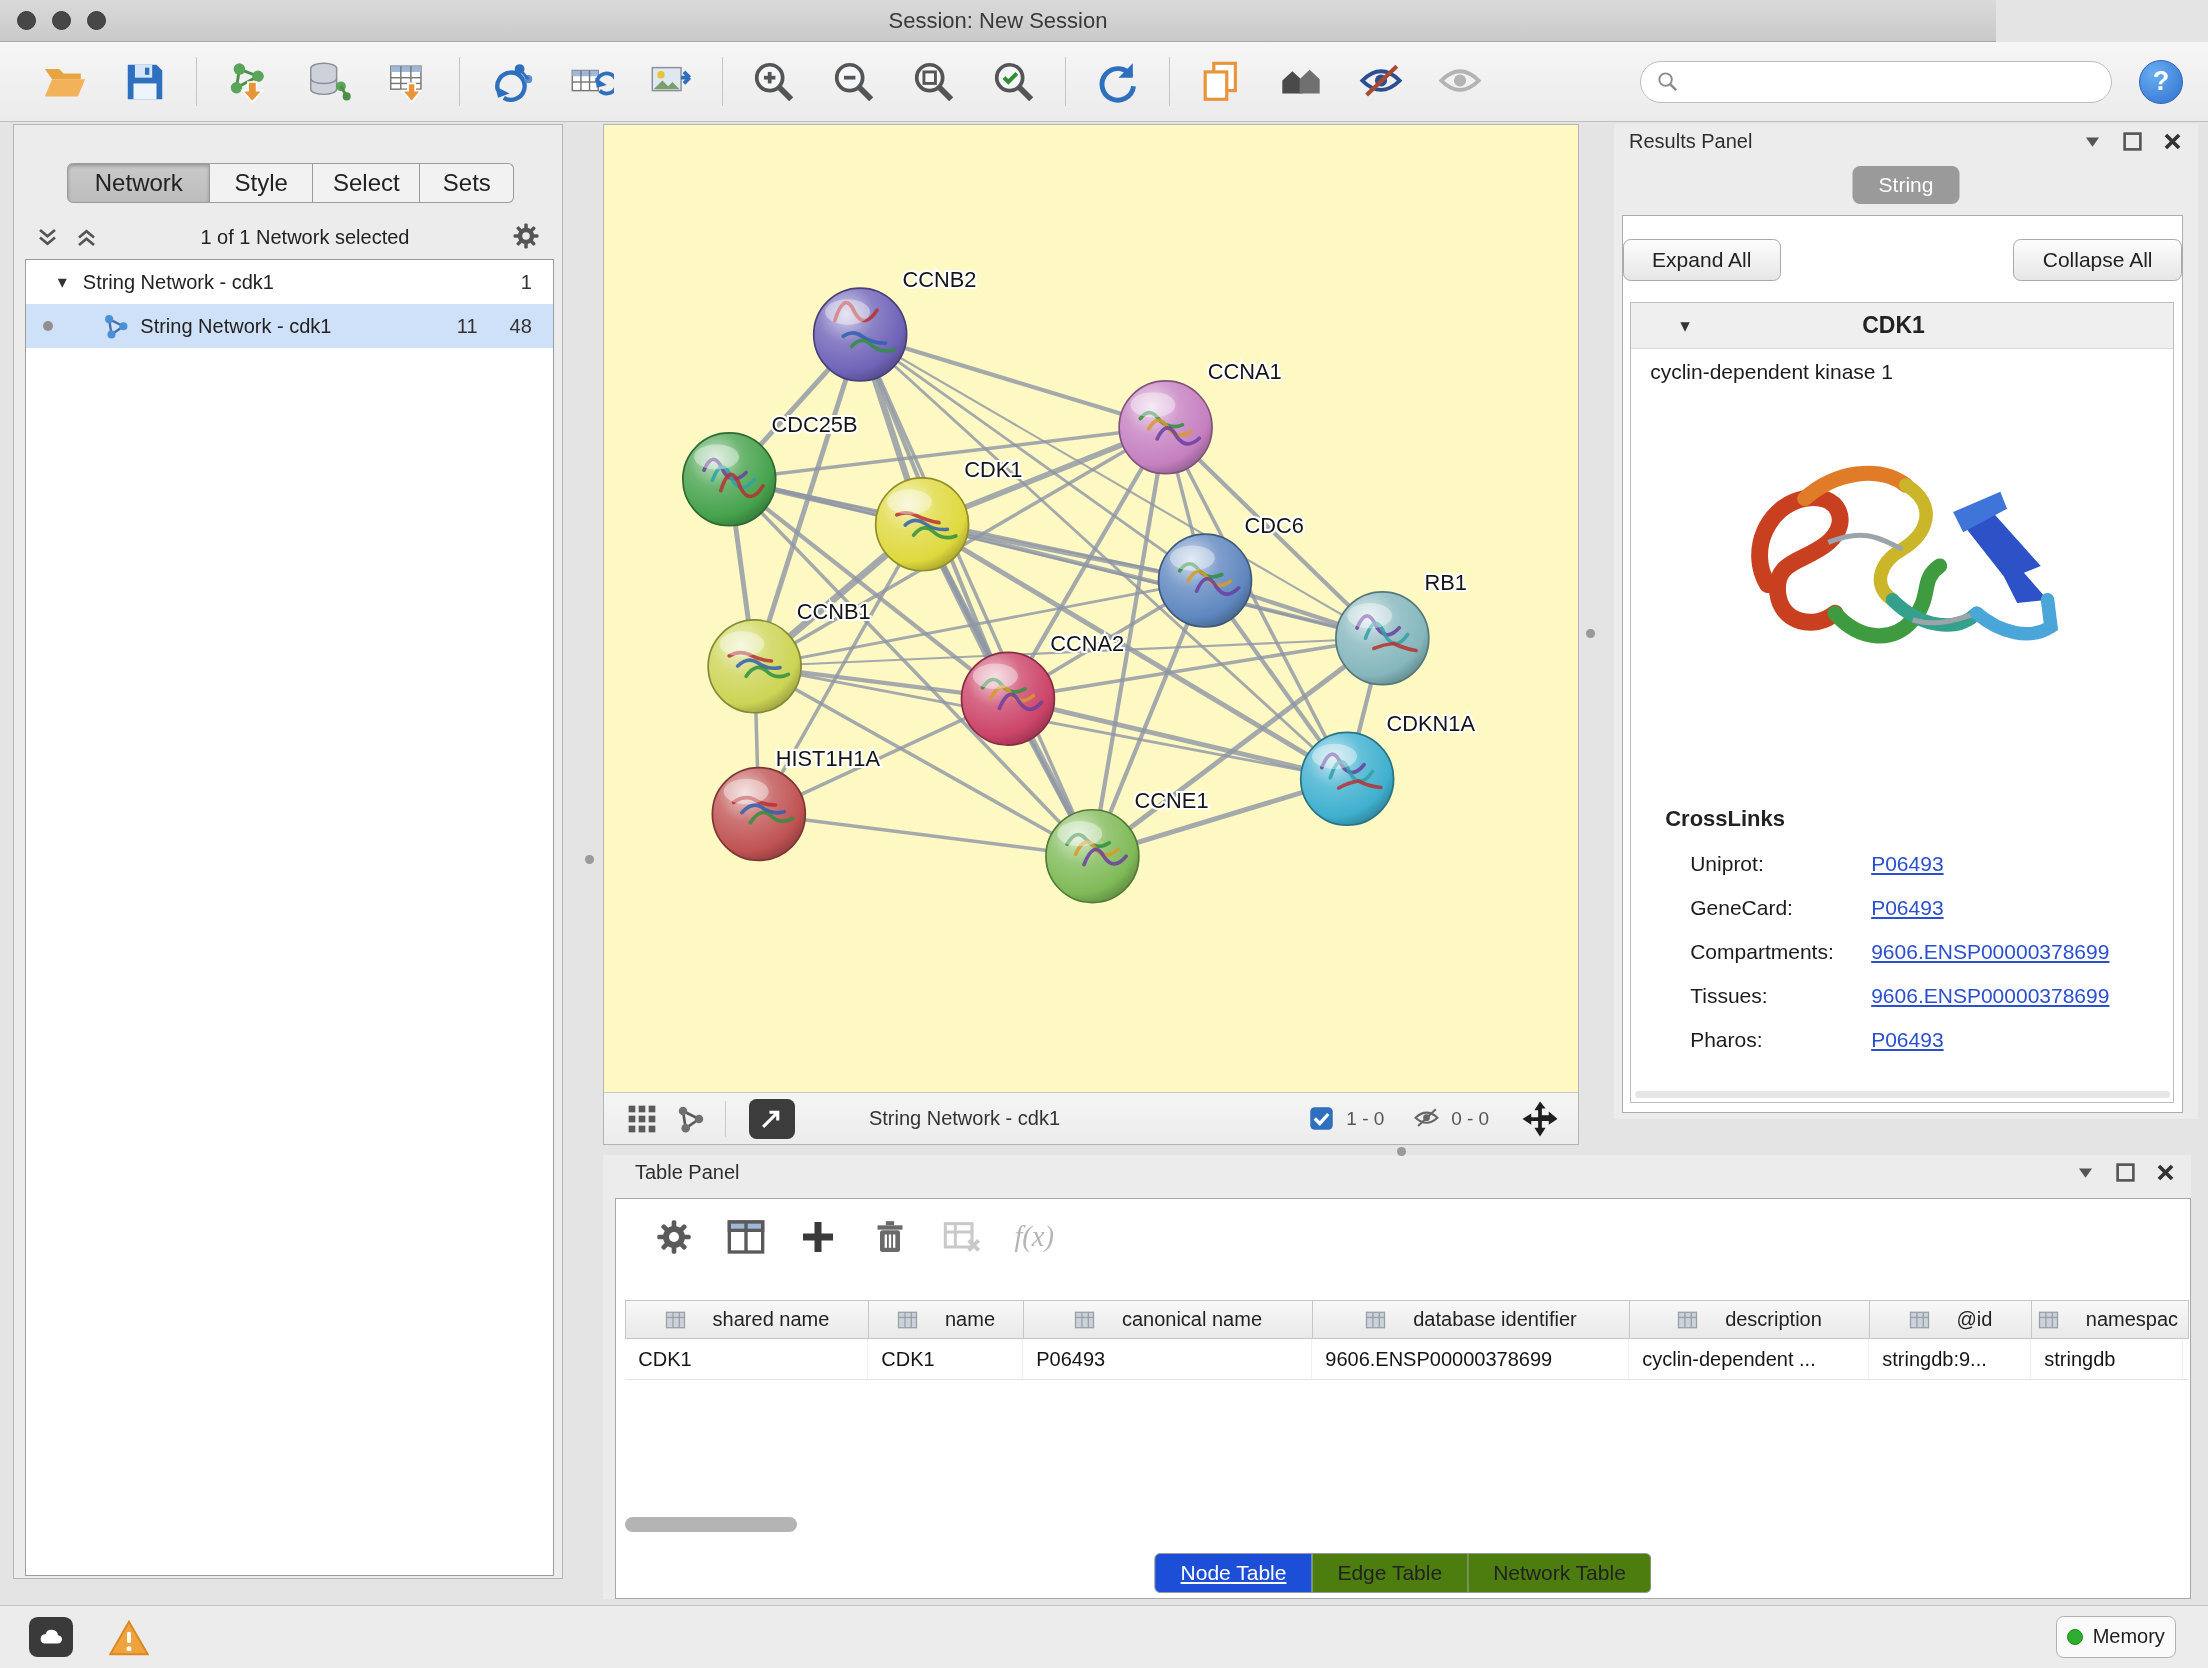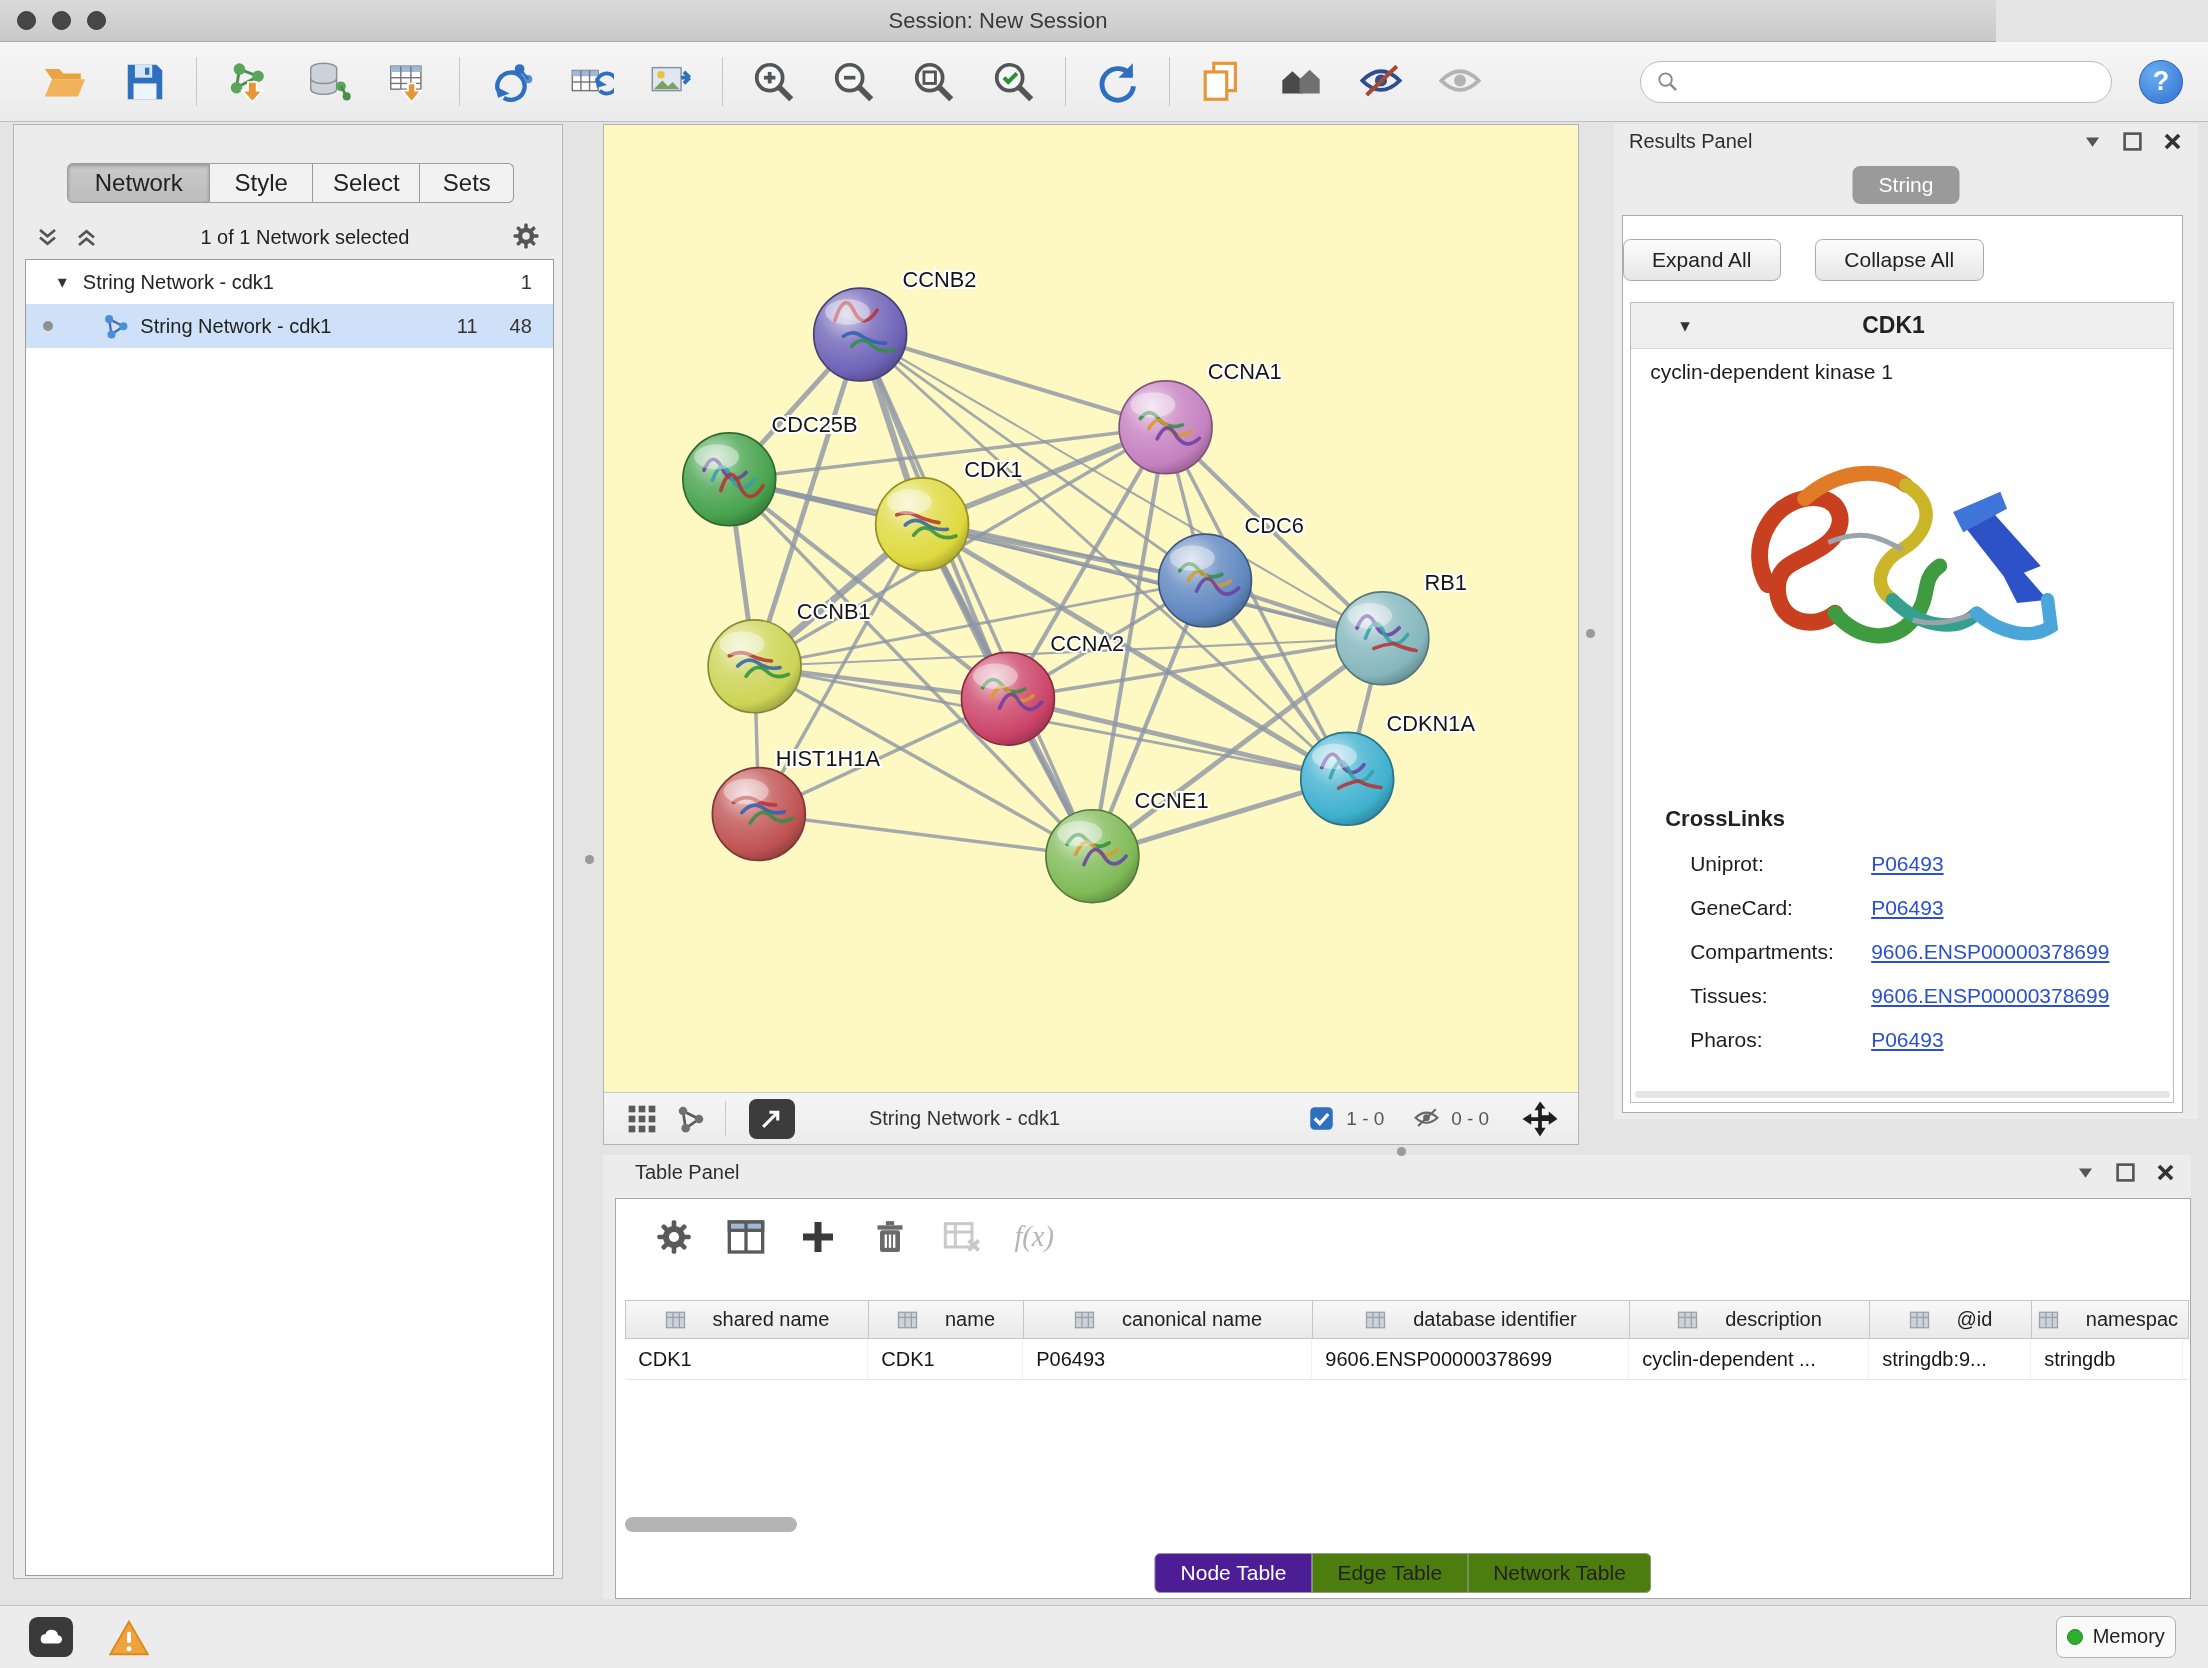--- a/index.html
+++ b/index.html
@@ -81,21 +81,21 @@
     align-items:center; justify-content:center; cursor:pointer; }
   .move-btn svg { width:40px; height:40px; }
 
   
   .results-panel { position:absolute; left:1614px; top:124px; width:584px; height:995px; background:#ececec; }
   .results-panel .panel-head { padding:1.9px 15px 0 15px; }
   .string-badge { position:absolute; left:50%; transform:translateX(-50%); top:42px; width:107px; height:38px;
     background:#9a9a9a; border-radius:7.6px; color:#fff; font-size:21px; display:flex;
     align-items:center; justify-content:center; cursor:pointer; }
   .rp-box { position:absolute; left:7.6px; right:15px; top:91px; bottom:5.7px; background:#fff; border:1px solid #adadad; }
-  .rp-btn-row { display:flex; justify-content:flex-start; gap:34px; margin-top:23px; }
+  .rp-btn-row { display:flex; justify-content:space-between; gap:34px; margin-top:23px; }
   .rp-btn { height:42px; padding:0 28.5px; border:1px solid #a8a8a8; border-radius:7.6px; font-size:21px; color:#222;
     background:linear-gradient(#fdfdfd,#e6e6e6); cursor:pointer; }
   .gene-box { margin:21px 7.6px 0 7.6px; border:1px solid #bdbdbd; height:801px; position:relative; background:#fff; }
   .gene-head { height:46px; background:#efefef; border-bottom:1px solid #d6d6d6; display:flex; align-items:center; }
   .gene-head .disc { margin-left:49px; font-size:19px; color:#333; }
   .gene-head .gene-sym { flex:1; text-align:center; font-weight:bold; font-size:23px; margin-right:76px; }
   .gene-desc { font-size:21px; padding:11.4px 0 0 19px; color:#1c1c1c; }
   .ribbon-wrap { display:flex; justify-content:center; margin-top:38px; }
   .crosslinks-title { font-weight:bold; font-size:22px; margin:42px 0 9.5px 34px; }
   .cl-row { display:flex; font-size:21px; height:44px; align-items:center; }
@@ -119,21 +119,21 @@
   .dt-row { display:flex; height:41px; border-bottom:1px solid #e4e4e4; cursor:pointer; }
   .dt-cell { padding:0 13.3px; display:flex; align-items:center; font-size:20px; color:#161616;
     overflow:hidden; white-space:nowrap; border-right:1px solid #f0f0f0; }
   .hscroll { position:absolute; left:8.6px; top:317px; width:1564px; height:17px; }
   .hscroll .thumb { position:absolute; left:0; top:1px; width:172px; height:15px; border-radius:7.6px; background:#b4b4b4; }
   .tp-tabs { position:absolute; left:50%; transform:translateX(-50%); bottom:4.8px; display:flex; height:40px; }
   .tp-tab { border:1px solid #9a9a9a; border-left:none; background:#4d7c0f; font-size:21px; color:#222;
     padding:0 25px; display:flex; align-items:center; cursor:pointer; }
   .tp-tab:first-child { border-left:1px solid #9a9a9a; border-radius:5.7px 0 0 5.7px; }
   .tp-tab:last-child { border-radius:0 5.7px 5.7px 0; }
-  .tp-tab.active { background:#4c1d95; color:#fff; }
+  .tp-tab.active { background:#1d4ed8; color:#fff;text-decoration:underline; }
 
   
   .statusbar { position:absolute; left:0; top:1605px; width:2208px; height:63px; background:#ececec; border-top:1px solid #c4c4c4; }
   .cloud-btn { position:absolute; left:28.5px; top:11.4px; width:44px; height:40px; background:#3a3a3a; border:none;
     border-radius:8.6px; display:flex; align-items:center; justify-content:center; cursor:pointer; }
   .cloud-btn svg { width:30px; height:30px; }
   .warn-btn { position:absolute; left:107px; top:9.5px; width:44px; height:44px; background:transparent; border:none;
     display:flex; align-items:center; justify-content:center; cursor:pointer; }
   .warn-btn svg { width:40px; height:40px; }
   .memory-btn { position:absolute; right:32px; top:9.5px; height:42px; width:120px; background:#fafafa;

